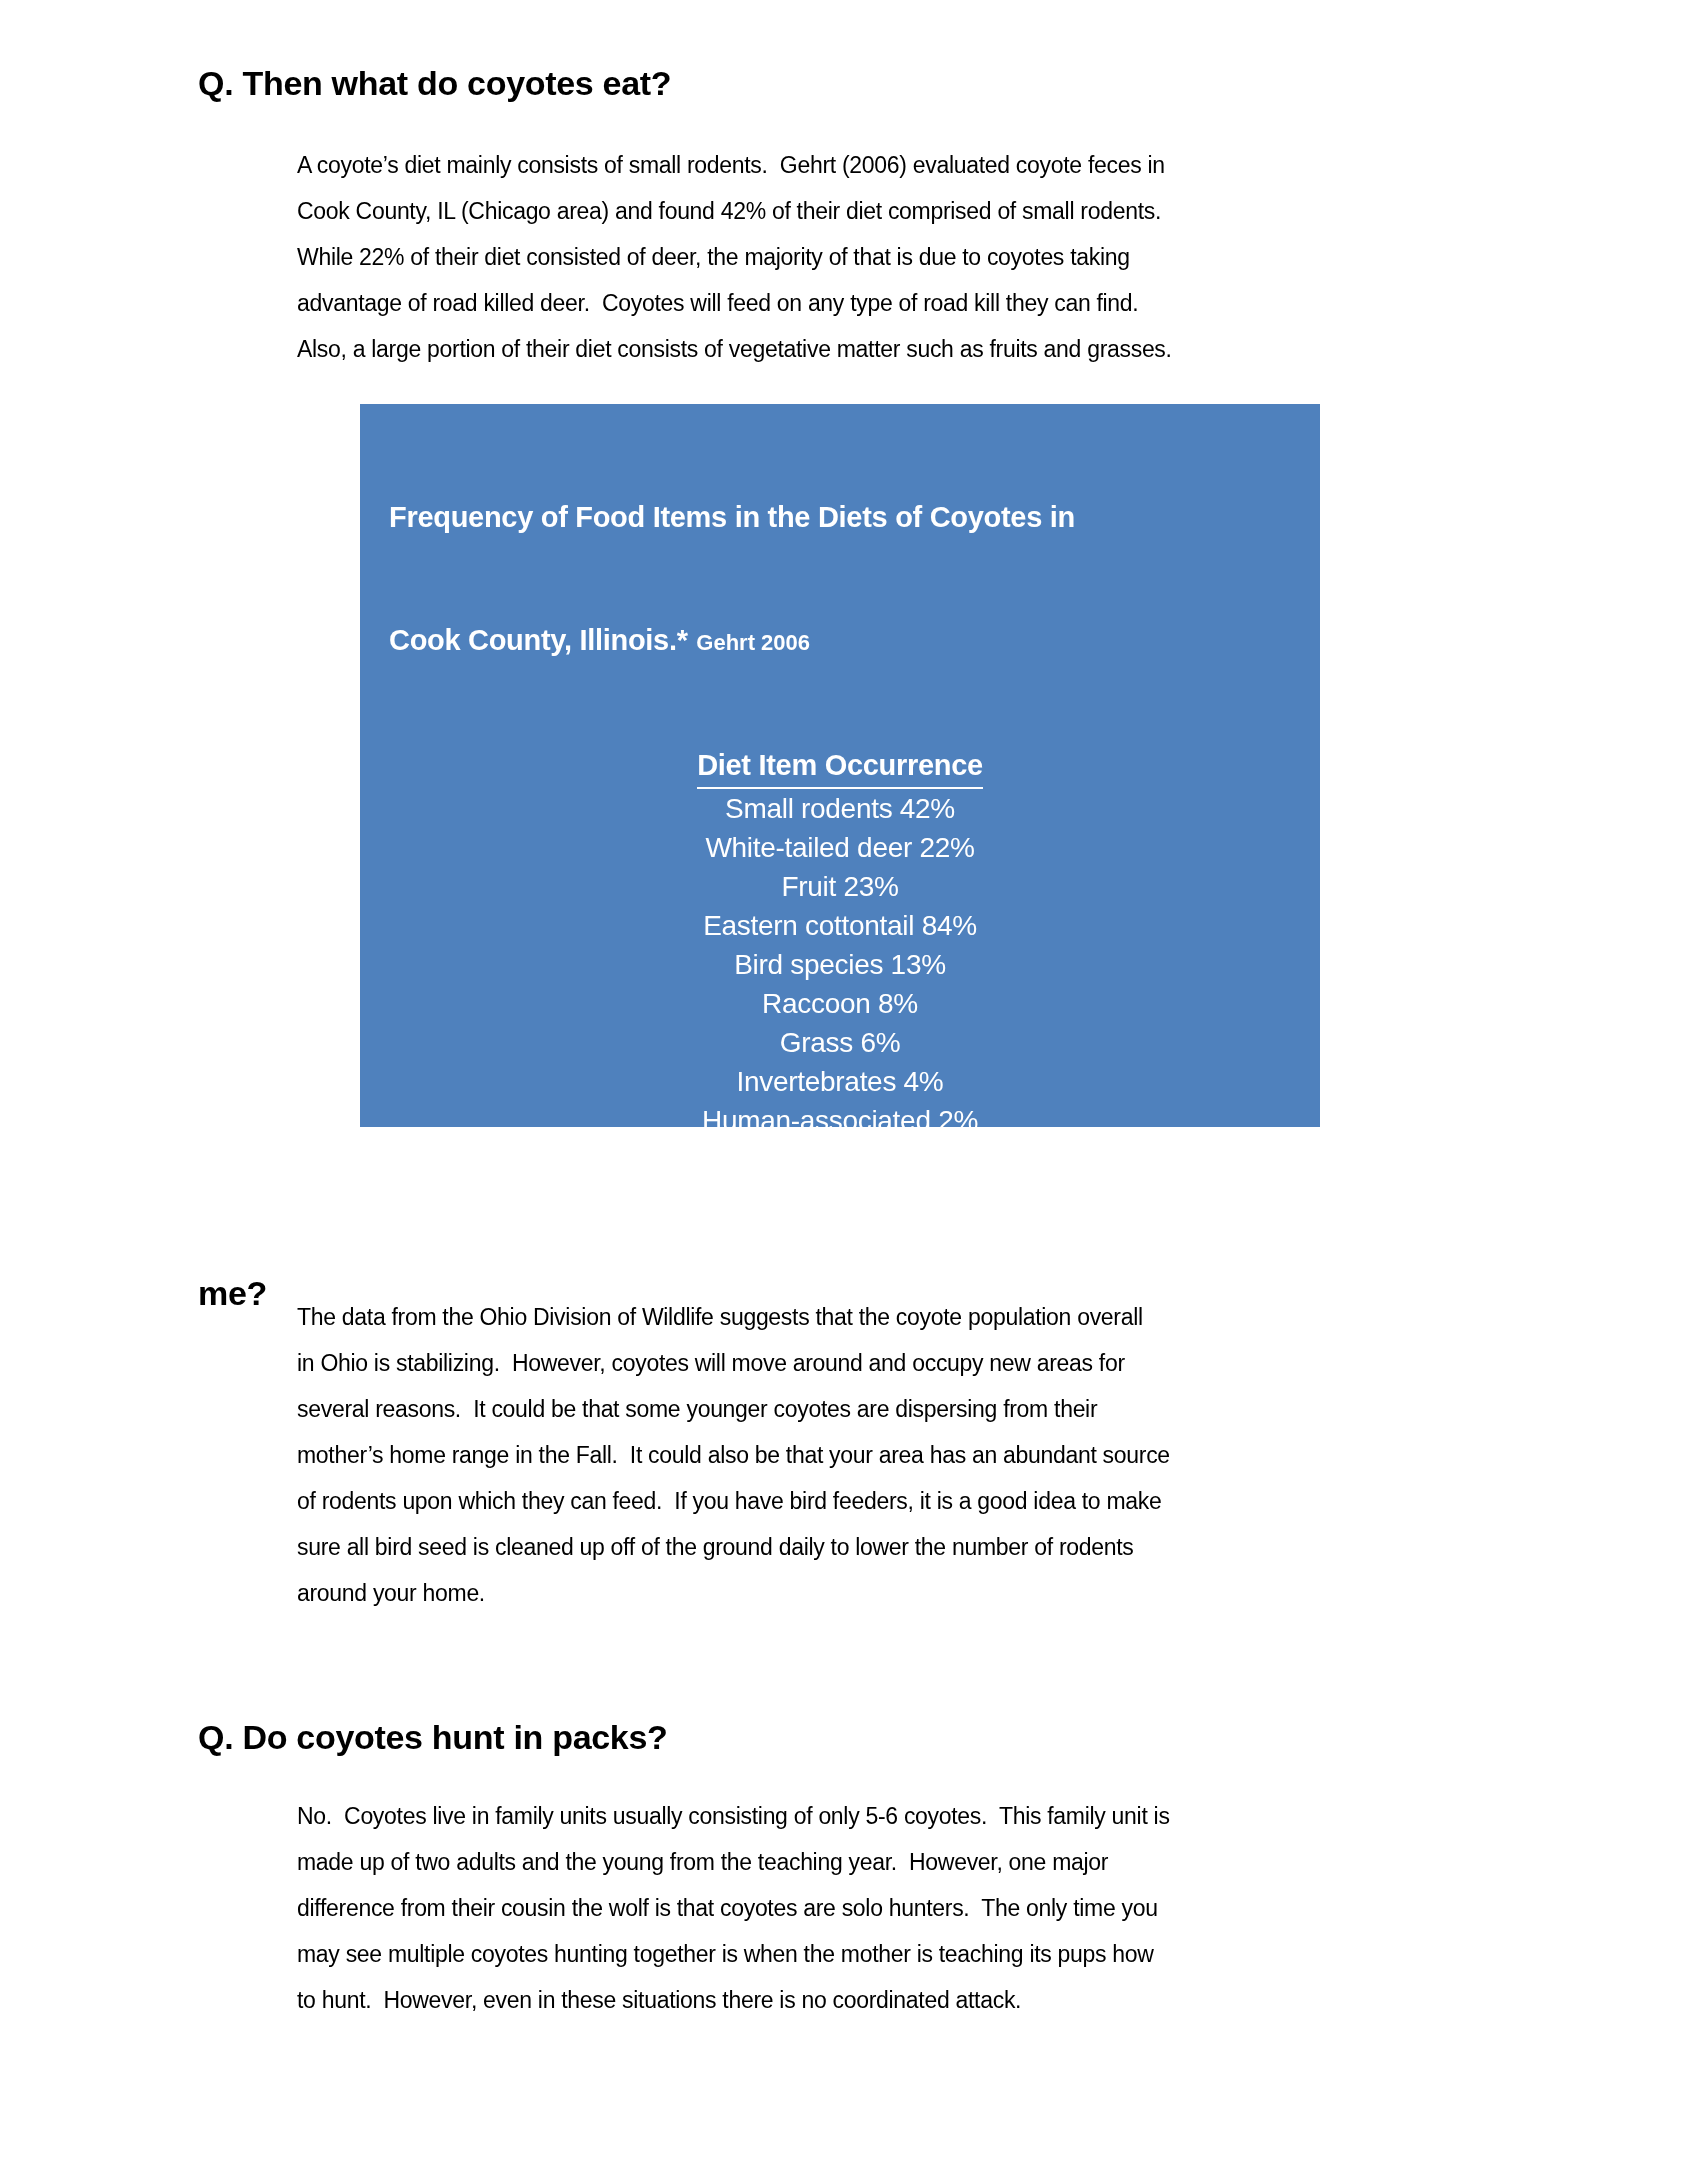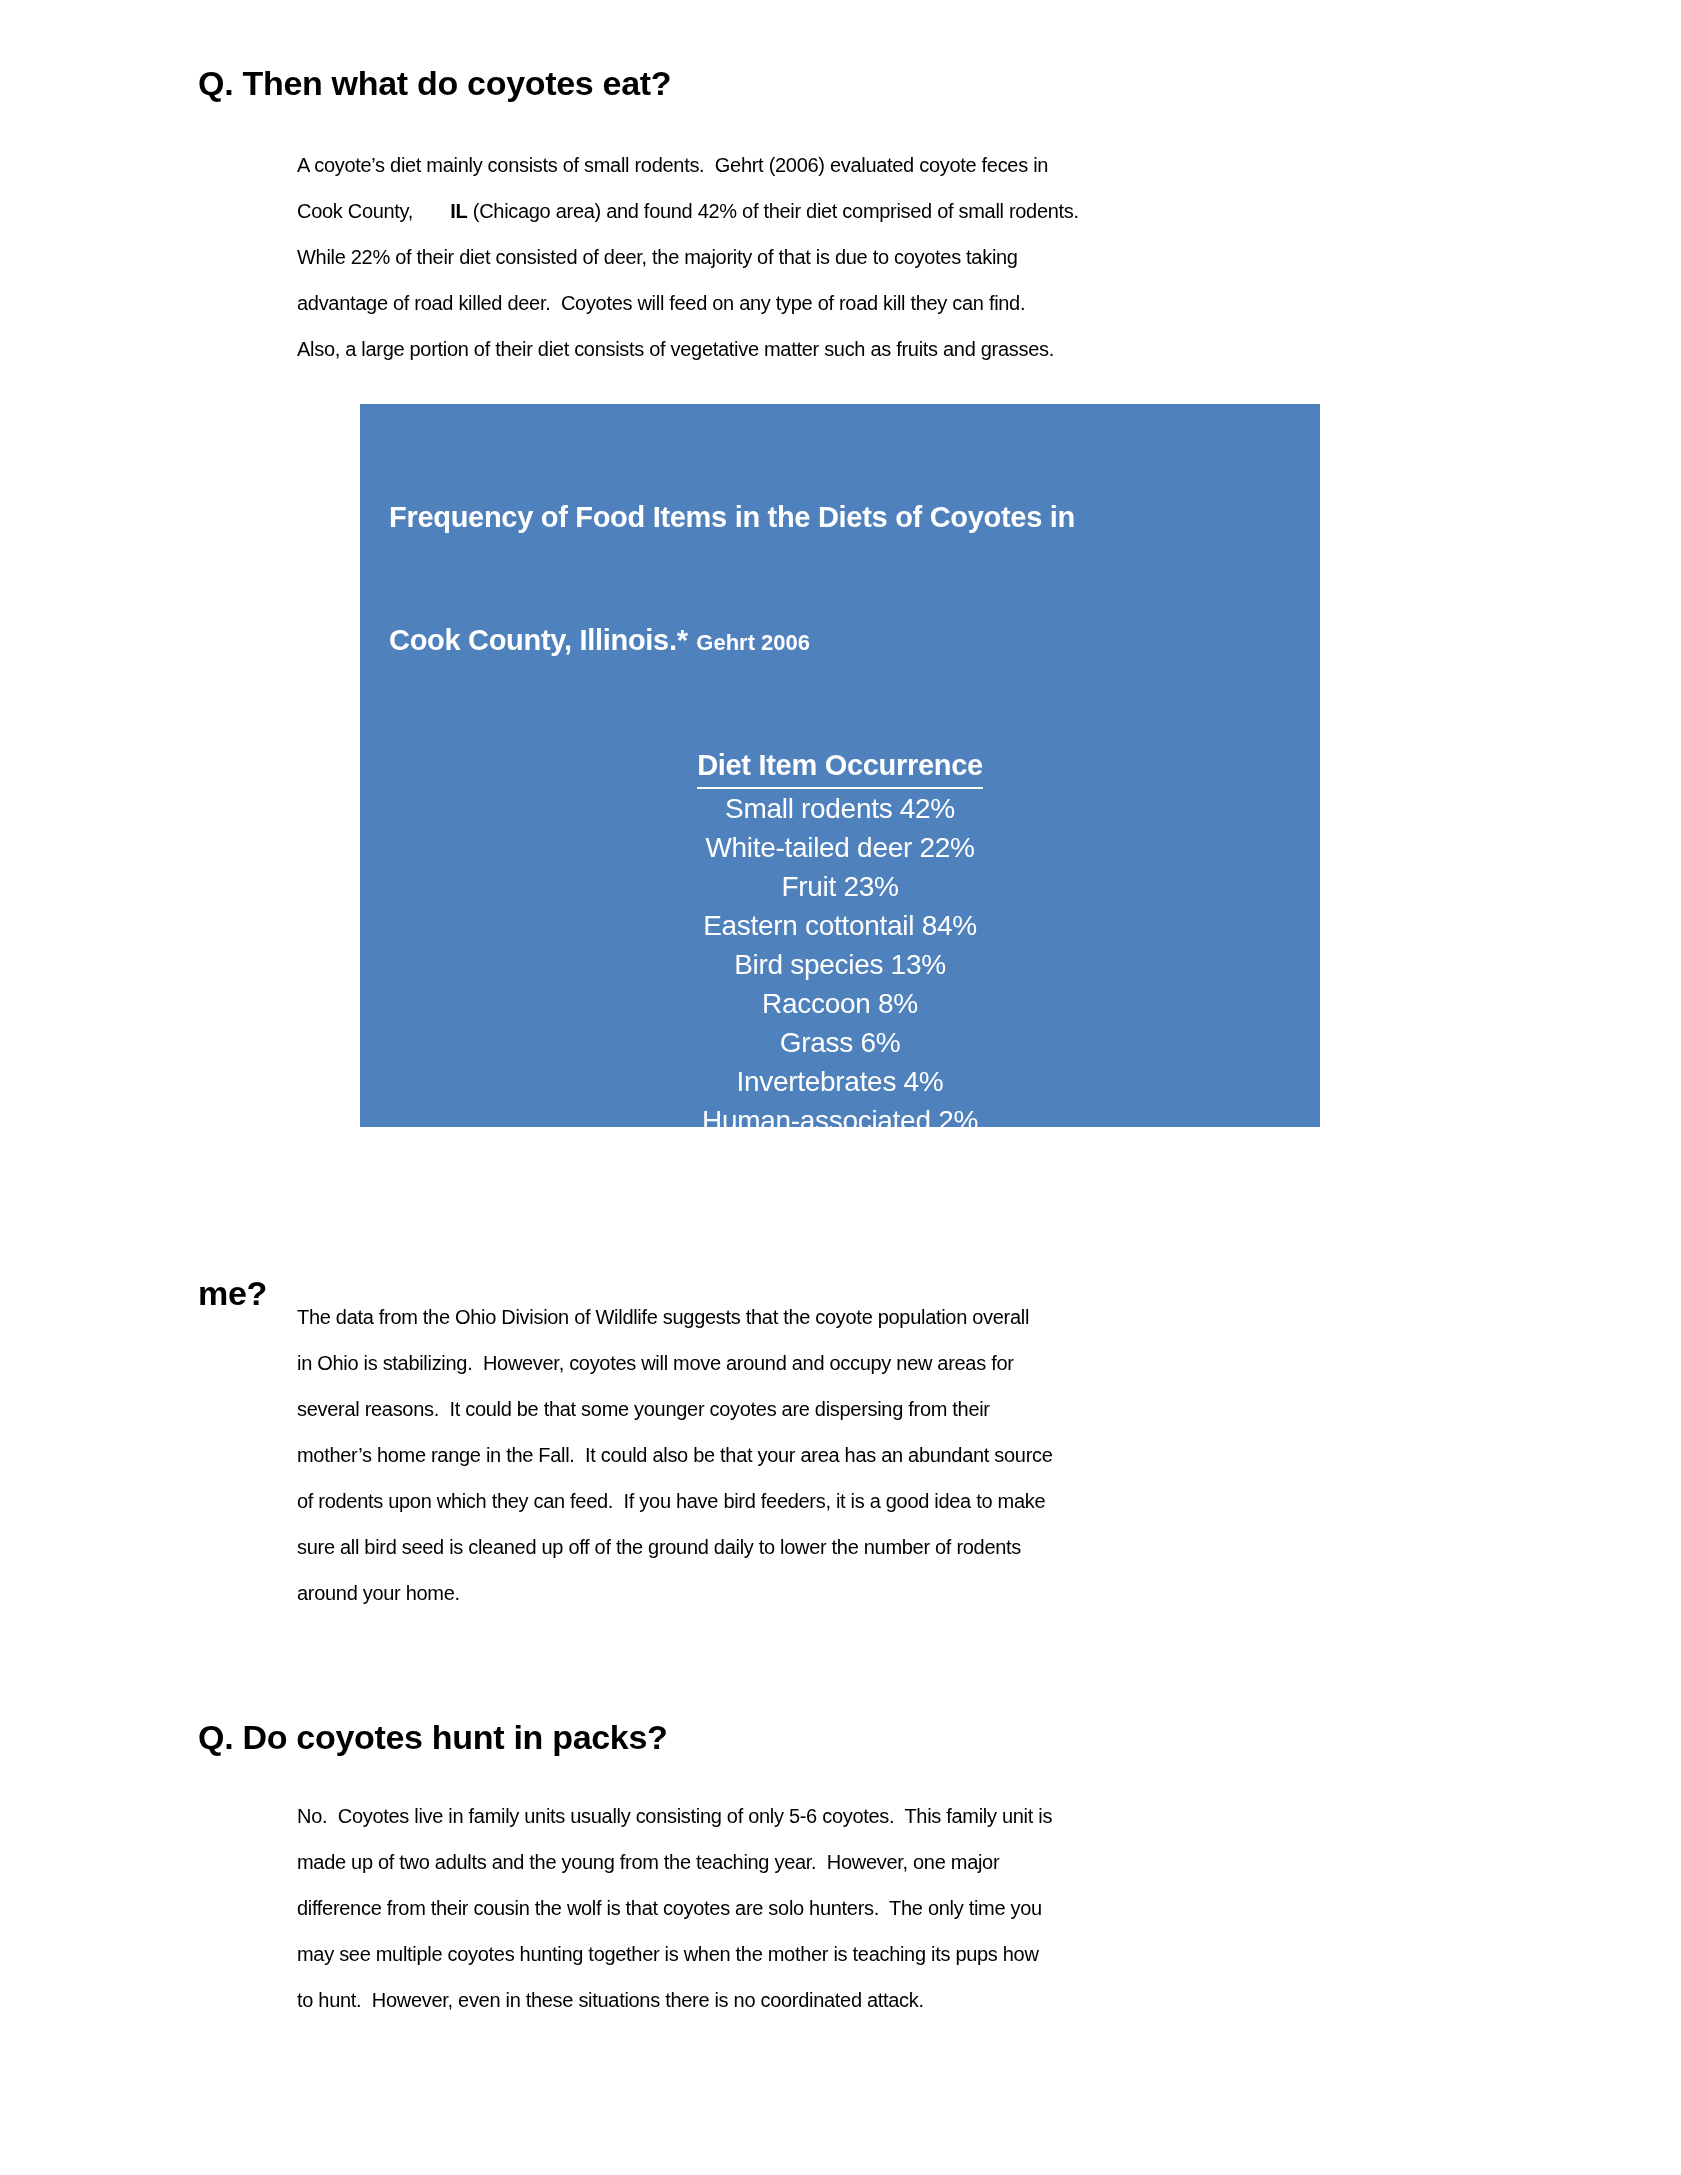--- a/index.html
+++ b/index.html
@@ -15,27 +15,27 @@
   .q {
     position:absolute; left:198px; margin:0;
     font-size:34px; font-weight:bold; line-height:57px;
     color:#000000; white-space:pre;
   }
   #q1 { top:55px; }
   #q2 { top:1151px; }
   #q3 { top:1709px; }
   .ans {
     position:absolute; left:297px;
-    font-size:20px; line-height:46px;
+    font-size:23px; line-height:46px;
   }
   #a1 { top:142px; }
   #a2 { top:1294px; }
   #a3 { top:1793px; }
   .line { white-space:pre; }
-  .b { font-weight:bold;margin-left:32px; }
+  .b { font-weight:normal; }
 
   .diet-box {
     position:absolute; left:360px; top:404px;
     width:960px; height:723px;
     box-sizing:border-box;
     background:#4f81bd;
     color:#ffffff;
     padding:11px 29px 0 29px;
   }
   .box-title { font-size:29px; font-weight:bold; line-height:41px; text-align:left; white-space:pre; }

